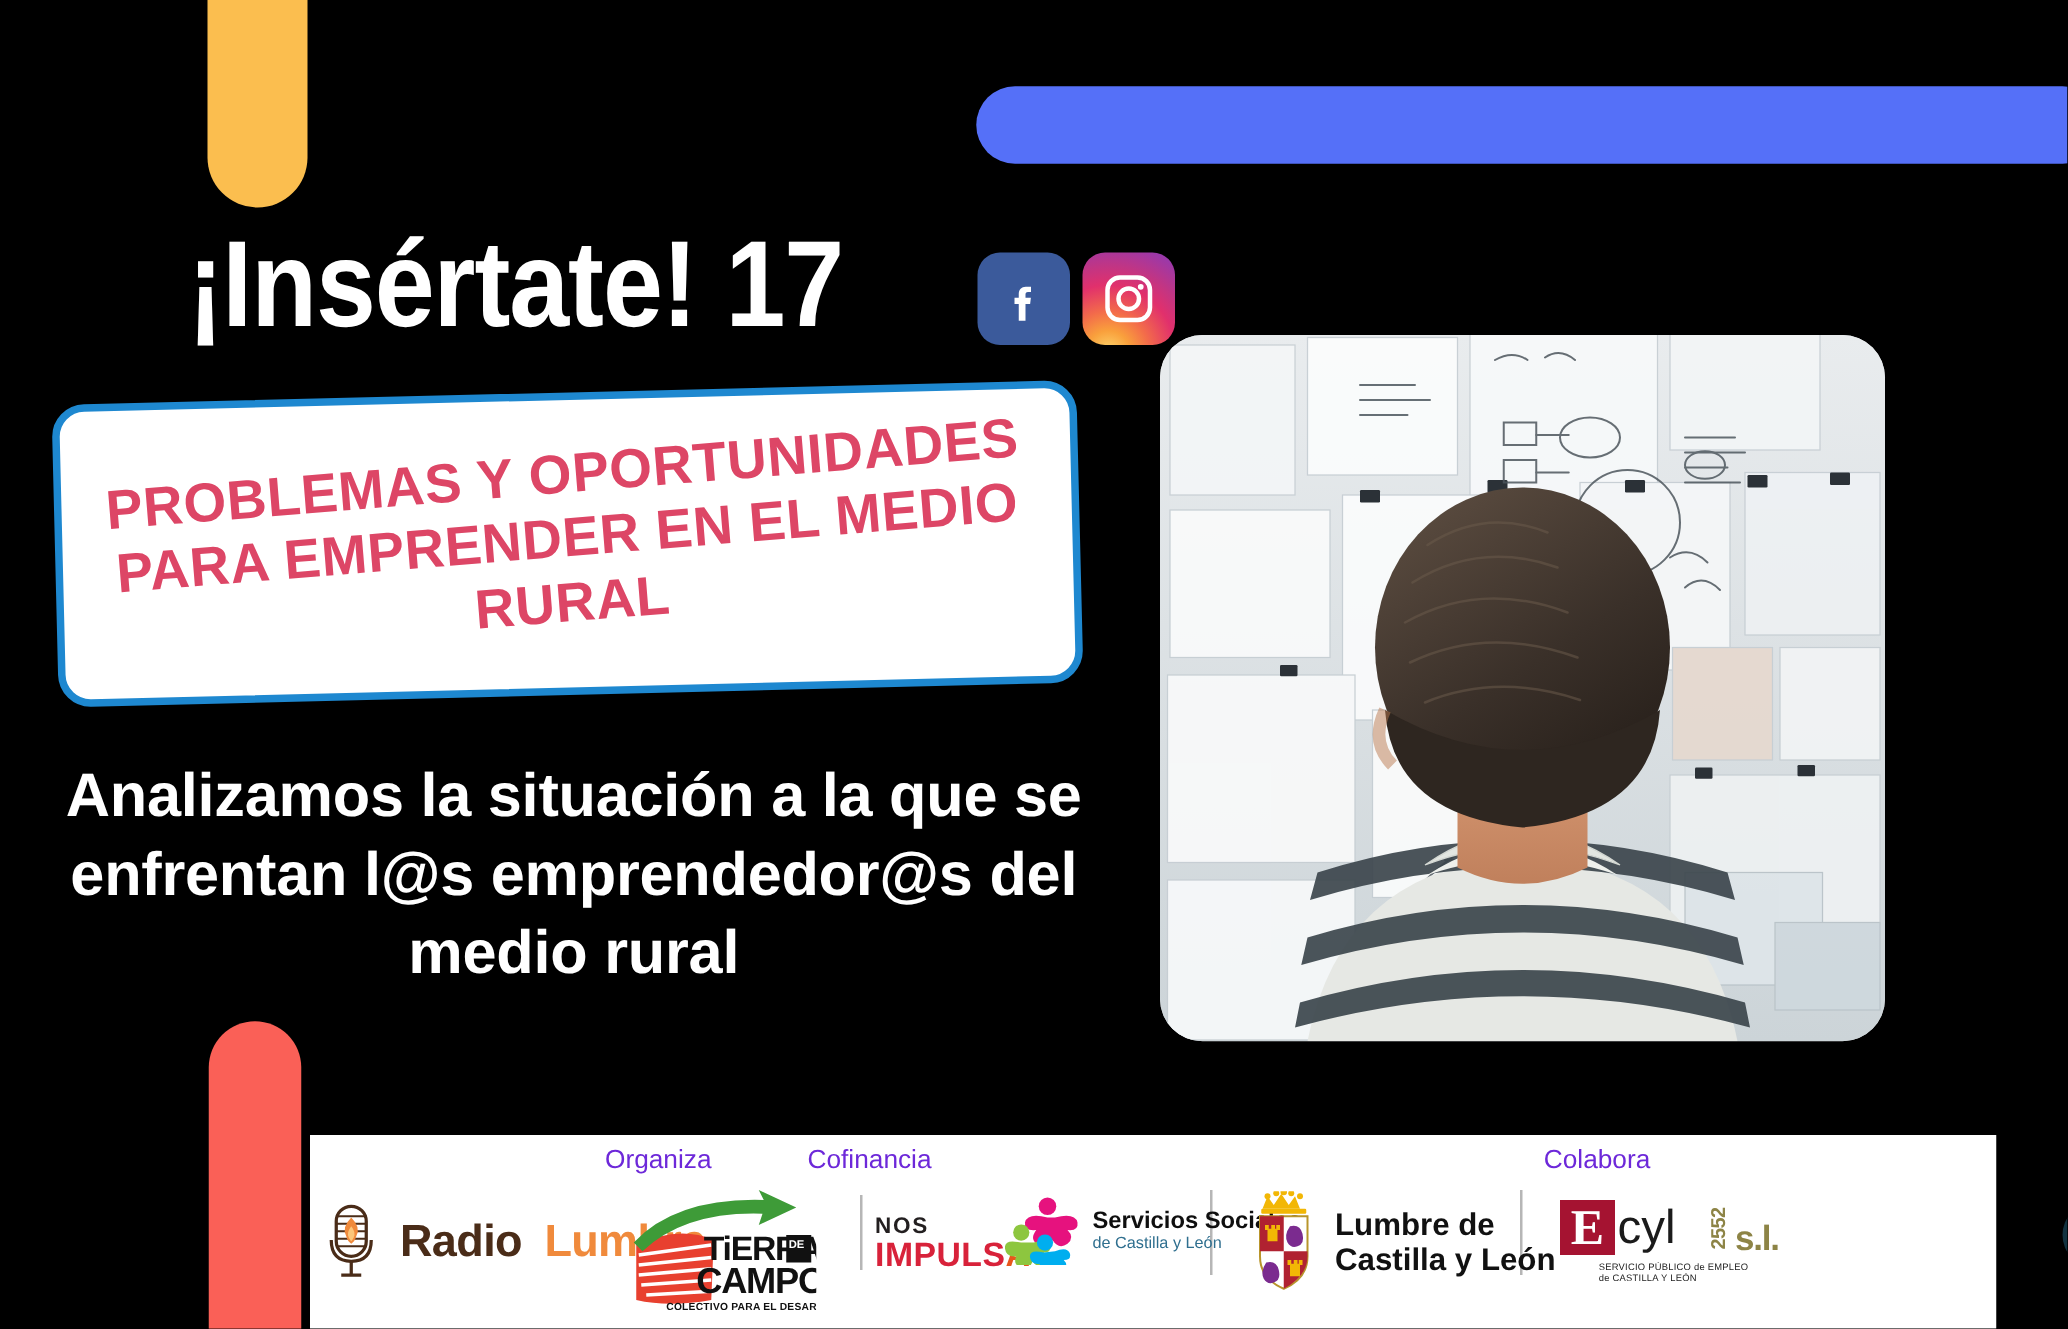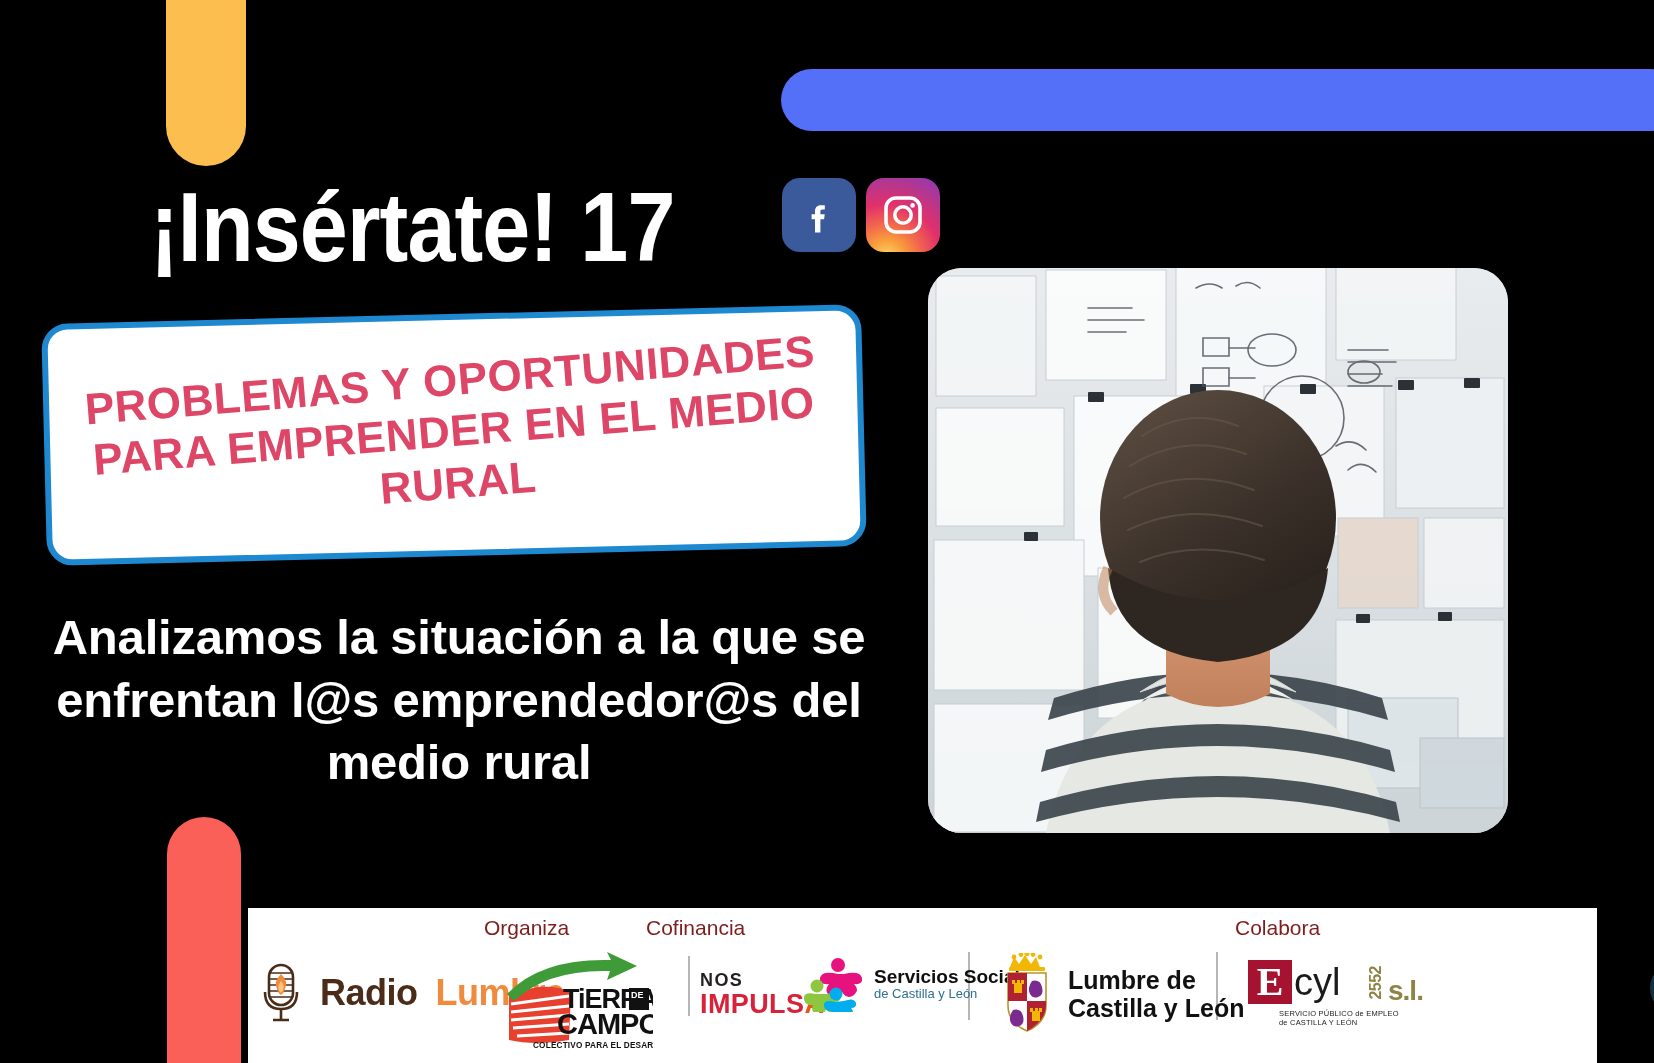--- a/index.html
+++ b/index.html
@@ -40,21 +40,21 @@
     width: 74px; height: 290px;
     background: #FA6057;
     border-radius: 42px 42px 0 0;
     z-index: 2;
   }
 
   
   .title-row {
     position: absolute;
     left: 150px; top: 178px;
-    display: flex; align-items: flex-start; gap: 0px;
+    display: flex; align-items: flex-end; gap: 0px;
     z-index: 6;
   }
   .main-title {
     font-family: "Liberation Sans Narrow", "Liberation Sans", sans-serif;
     font-weight: 700;
     font-size: 98px;
     line-height: 1;
     color: #FFFFFF;
     letter-spacing: -1px;
     transform: scaleX(0.88);
@@ -144,21 +144,21 @@
     align-items: flex-end;
   }
   .fgrid {
     position: relative;
     width: 100%; height: 100%;
   }
   .flabel {
     position: absolute;
     font-family: "Liberation Sans", sans-serif;
     font-size: 21px;
-    color: #7f1d1d;
+    color: #6d28d9;
     font-weight: 400;
     white-space: nowrap;
   }
   .fsep {
     position: absolute;
     width: 2px; background: #b6b6b6;
   }
 
   
   .logo-radiolumbre {

